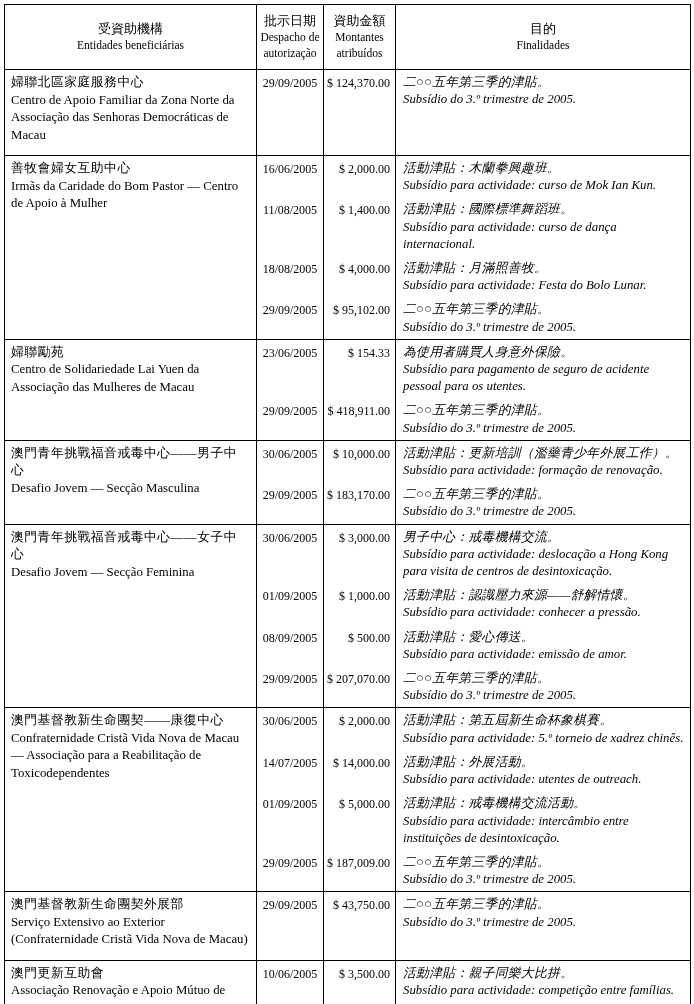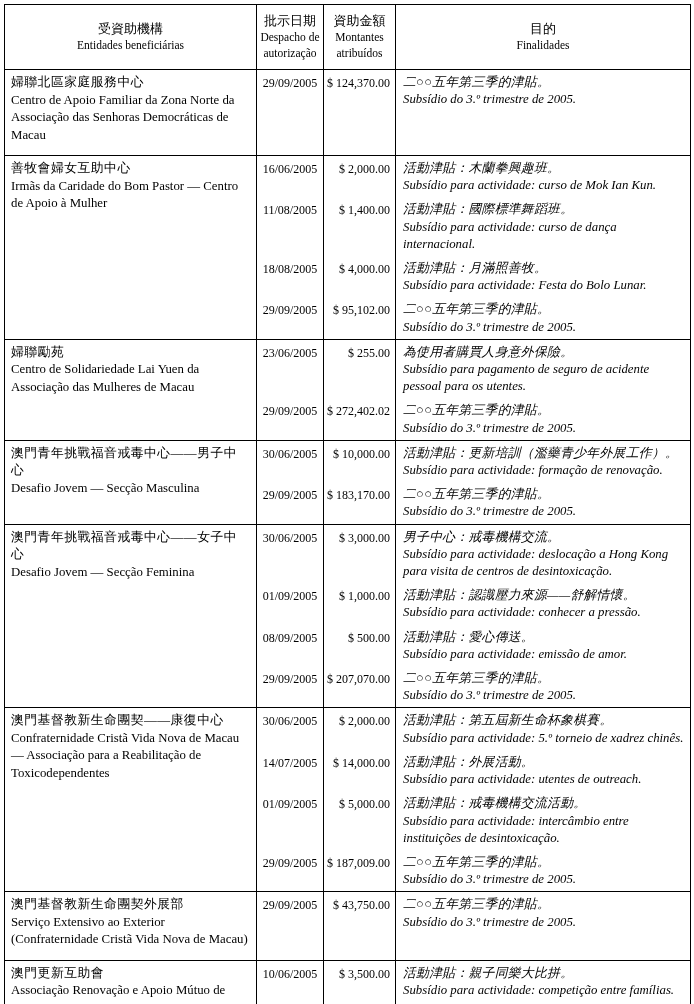--- a/index.html
+++ b/index.html
@@ -154,29 +154,29 @@
           </td>
         </tr>
       </tbody>
       <tbody>
         <tr>
           <td class="entity" rowspan="2">
             <div class="zh">婦聯勵苑</div>
             <div class="pt">Centro de Solidariedade Lai Yuen da Associação das Mulheres de Macau</div>
           </td>
           <td class="date">23/06/2005</td>
-          <td class="amount">$ 255.00</td>
+          <td class="amount">$ 154.33</td>
           <td class="purpose">
             <div class="zh">為使用者購買人身意外保險。</div>
             <div class="pt">Subsídio para pagamento de seguro de acidente pessoal para os utentes.</div>
           </td>
         </tr>
         <tr>
           <td class="date">29/09/2005</td>
-          <td class="amount">$ 272,402.02</td>
+          <td class="amount">$ 418,911.00</td>
           <td class="purpose">
             <div class="zh">二○○五年第三季的津貼。</div>
             <div class="pt">Subsídio do 3.º trimestre de 2005.</div>
           </td>
         </tr>
       </tbody>
       <tbody>
         <tr>
           <td class="entity" rowspan="2">
             <div class="zh">澳門青年挑戰福音戒毒中心——男子中心</div>

